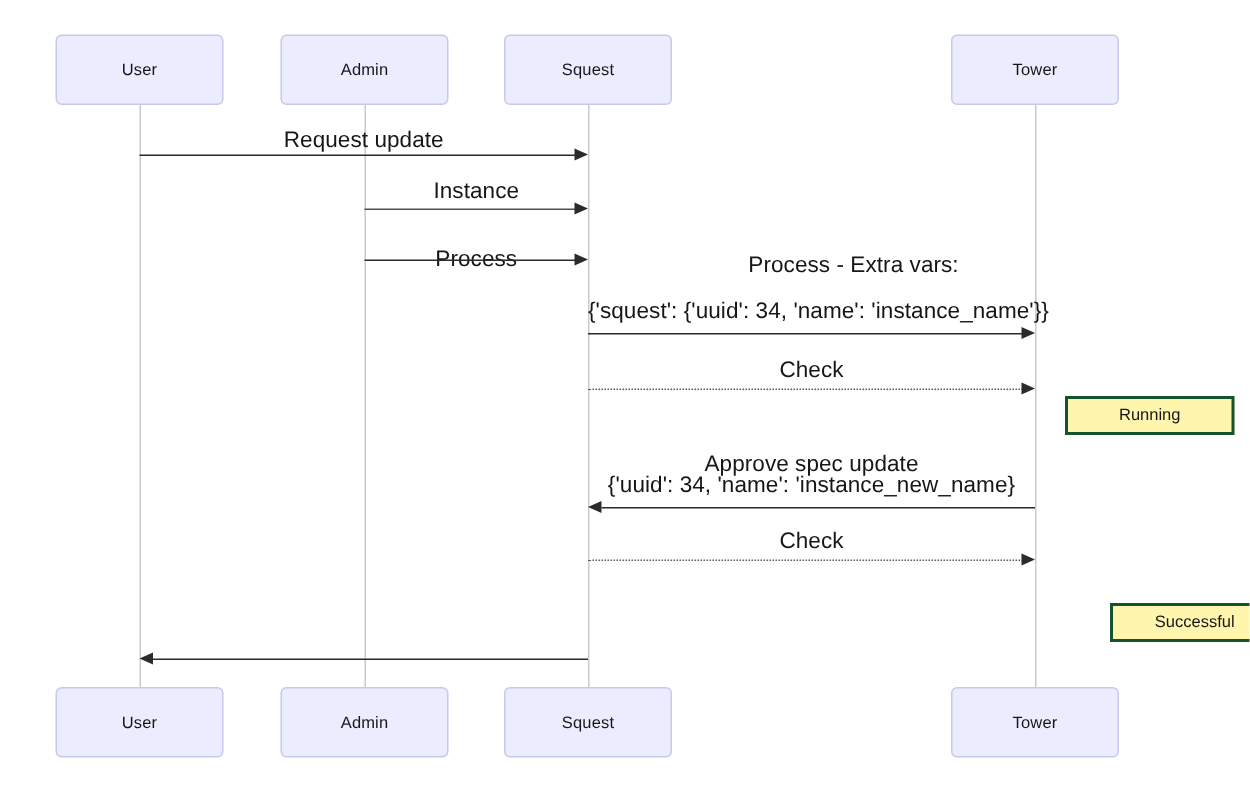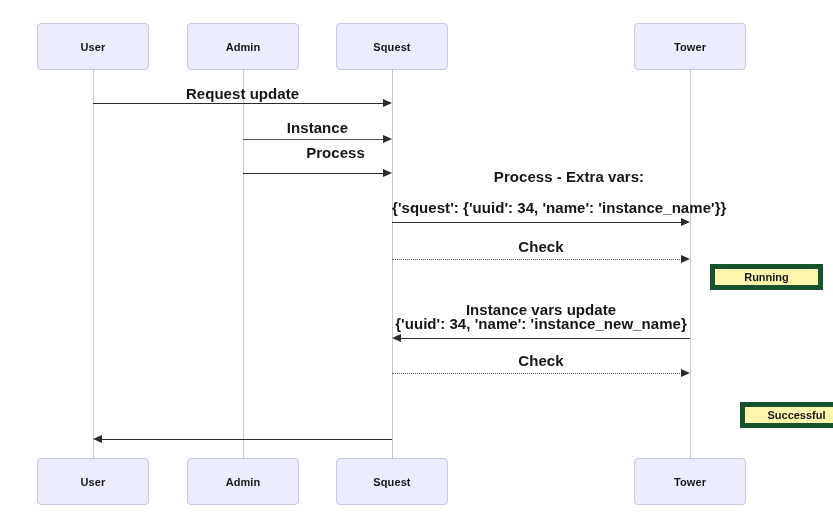--- a/index.html
+++ b/index.html
@@ -2,21 +2,21 @@
 <html><head>
 <meta charset="utf-8">
 <style>
   html,body{margin:0;padding:0;}
   body{
     width:833px;height:531px;
     background:#ffffff;
     font-family:"Liberation Sans","DejaVu Sans",sans-serif;
     overflow:hidden;
   }
-  #diagram{position:relative;width:833px;height:507px;font-weight:bold;}
+  #diagram{position:relative;width:833px;height:507px;}
 
   
   .actor-box{
     position:absolute;
     width:112px;height:47px;
     background:#ECECFF;
     border:1px solid #C8C8EC;
     border-radius:4px;
     box-sizing:border-box;
     display:flex;align-items:center;justify-content:center;
@@ -65,21 +65,21 @@
     line-height:14px;
     white-space:nowrap;
     letter-spacing:.05px;
   }
   .msg-text.two-line{line-height:14.5px;}
 
   
   .note-box{
     position:absolute;
     background:#FFF5AD;
-    border:5px solid #14532d;
+    border:2px solid #14532d;
     box-sizing:border-box;
     display:flex;align-items:center;justify-content:center;
   }
   .note-label{
     font-size:11px;
     color:#16161a;
     white-space:nowrap;
   }
 </style>
 </head>
@@ -106,38 +106,38 @@
   <div class="lifeline" style="left:690px;top:70px;height:388px;"></div>
 
   <div class="msg-text" style="left:93px;top:87px;width:299px;">Request update</div>
   <div class="msg-line" style="left:93px;top:103px;width:291px;"></div>
   <div class="arrow-head right" style="left:383px;top:98.5px;"></div>
 
   <div class="msg-text" style="left:243px;top:121px;width:149px;">Instance</div>
   <div class="msg-line gray" style="left:243px;top:139px;width:141px;"></div>
   <div class="arrow-head right" style="left:383px;top:134.5px;"></div>
 
-  <div class="msg-text" style="left:243px;top:146px;width:149px;padding-left:18px;">Process</div>
+  <div class="msg-text" style="left:243px;top:166px;width:149px;">Process</div>
   <div class="msg-line" style="left:243px;top:173px;width:141px;"></div>
   <div class="arrow-head right" style="left:383px;top:168.5px;"></div>
 
   <div class="msg-text two-line" style="left:392px;top:170px;width:298px;padding-left:28px;">Process - Extra vars:</div>
   <div class="msg-text two-line" style="left:392px;top:201px;width:298px;">{'squest': {'uuid': 34, 'name': 'instance_name'}}</div>
   <div class="msg-line" style="left:392px;top:222px;width:290px;"></div>
   <div class="arrow-head right" style="left:681px;top:217.5px;"></div>
 
   <div class="msg-text" style="left:392px;top:240px;width:298px;">Check</div>
   <div class="msg-line dotted" style="left:392px;top:259px;width:290px;"></div>
   <div class="arrow-head right" style="left:681px;top:254.5px;"></div>
 
   <div class="note-box" style="left:710px;top:264px;width:113px;height:26px;">
     <span class="note-label">Running</span>
   </div>
 
-  <div class="msg-text two-line" style="left:392px;top:303px;width:298px;">Instance vars update</div>
+  <div class="msg-text two-line" style="left:392px;top:303px;width:298px;">Approve spec update</div>
   <div class="msg-text two-line" style="left:392px;top:317px;width:298px;">{'uuid': 34, 'name': 'instance_new_name}</div>
   <div class="msg-line" style="left:401px;top:338px;width:289px;"></div>
   <div class="arrow-head left" style="left:392px;top:333.5px;"></div>
 
   <div class="msg-text" style="left:392px;top:354px;width:298px;">Check</div>
   <div class="msg-line dotted" style="left:392px;top:373px;width:290px;"></div>
   <div class="arrow-head right" style="left:681px;top:368.5px;"></div>
 
   <div class="note-box" style="left:740px;top:381px;width:113px;height:26px;margin-top:21px;">
     <span class="note-label">Successful</span>

